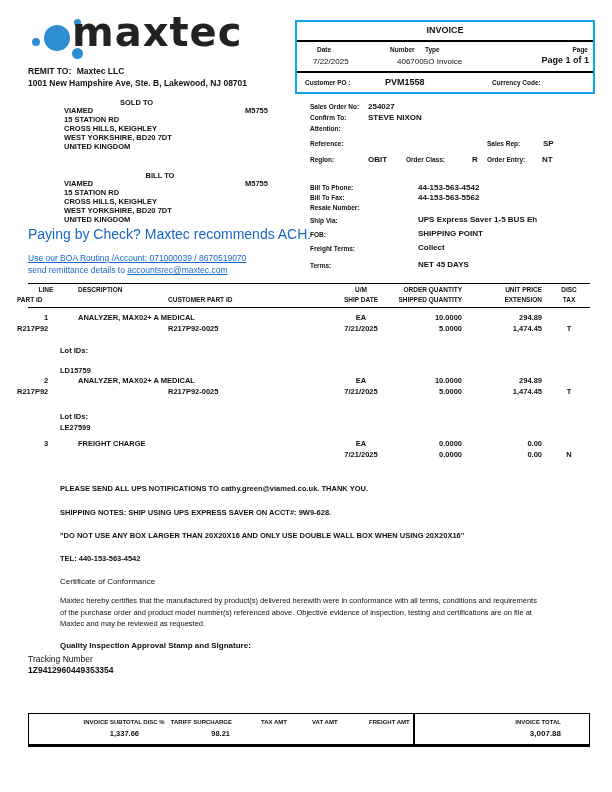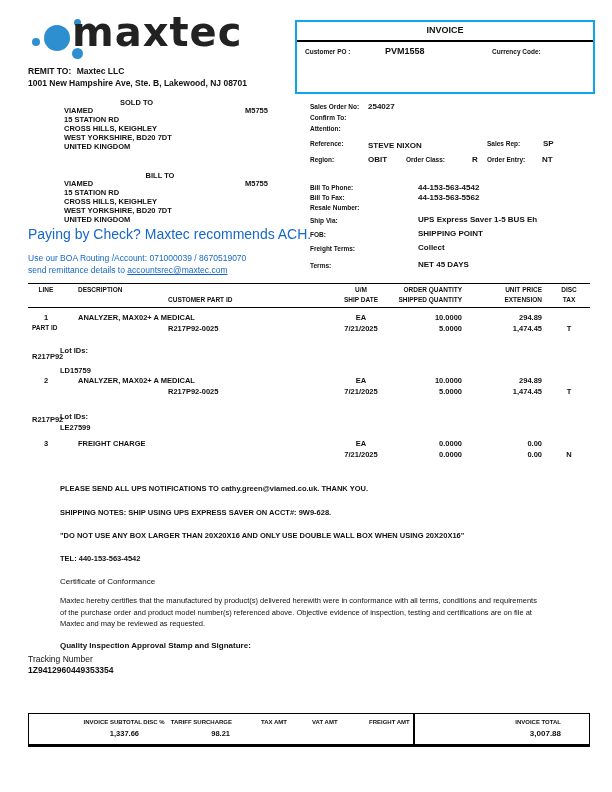--- a/index.html
+++ b/index.html
@@ -22,21 +22,21 @@
   
   .inv-box{position:absolute;left:295px;top:20px;width:296px;height:70px;border:2px solid #0ea5e9;}
   .inv-title{height:15px;border-bottom:2px solid #000;text-align:center;font-weight:bold;
              font-size:9px;padding-top:3px;}
   .inv-meta{position:relative;height:29px;border-bottom:2px solid #000;}
   .inv-po{position:relative;height:19px;}
   
   .hline{position:absolute;left:28px;width:562px;height:0;border-top:1.5px solid #000;}
   .trow{position:absolute;left:0;width:612px;height:10px;font-size:7.5px;font-weight:bold;}
   .c-line{position:absolute;left:28px;width:36px;text-align:center;}
-  .c-part{position:absolute;left:32px;margin-top:28px;}
+  .c-part{position:absolute;left:17px;}
   .c-desc{position:absolute;left:78px;}
   .c-cpart{position:absolute;left:168px;}
   .c-um{position:absolute;left:316px;width:90px;text-align:center;}
   .c-oq{position:absolute;left:352px;width:110px;text-align:right;}
   .c-up{position:absolute;left:450px;width:92px;text-align:right;}
   .c-tax{position:absolute;left:552px;width:34px;text-align:center;}
   .hcell{font-size:6.5px;font-weight:bold;}
   .lot{position:absolute;left:60px;font-size:7.5px;font-weight:bold;}
   
   .note{position:absolute;left:60px;font-size:7.5px;font-weight:bold;white-space:nowrap;}
@@ -63,40 +63,50 @@
   <div class="abs wordmark" style="left:72px;top:12px;">maxtec</div>
 
   <div class="abs" style="left:28px;top:66px;font-size:8.5px;white-space:nowrap;">
     <span class="b">REMIT TO:</span>
     <span class="b" style="margin-left:3px;">Maxtec LLC</span>
   </div>
   <div class="abs b" style="left:28px;top:78px;font-size:8.5px;white-space:nowrap;">1001 New Hampshire Ave, Ste. B, Lakewood, NJ 08701</div>
 
   <div class="inv-box">
     <div class="inv-title">INVOICE</div>
+    <div class="inv-meta">
+      <span class="abs lbl" style="left:20px;top:4px;">Date</span>
+      <span class="abs v8" style="left:16px;top:15px;font-weight:normal;">7/22/2025</span>
+      <span class="abs lbl" style="left:93px;top:4px;">Number</span>
+      <span class="abs v8" style="left:100px;top:15px;font-weight:normal;">406700</span>
+      <span class="abs lbl" style="left:128px;top:4px;">Type</span>
+      <span class="abs v8" style="left:126px;top:15px;font-weight:normal;">SO Invoice</span>
+      <span class="abs lbl" style="right:5px;top:4px;">Page</span>
+      <span class="abs b" style="right:4px;top:13px;font-size:9px;">Page 1 of 1</span>
+    </div>
     <div class="inv-po">
       <span class="abs lbl" style="left:8px;top:6px;">Customer PO :</span>
       <span class="abs b" style="left:88px;top:4px;font-size:9px;">PVM1558</span>
       <span class="abs lbl" style="left:195px;top:6px;">Currency Code:</span>
       <span class="abs v8" style="left:255px;top:5px;"></span>
     </div>
   </div>
 
   <div class="abs b" style="left:120px;top:98px;width:80px;text-align:left;font-size:7.5px;">SOLD TO</div>
   <div class="abs addr" style="left:64px;top:107px;">VIAMED</div>
   <div class="abs addr" style="left:245px;top:107px;">M5755</div>
   <div class="abs addr" style="left:64px;top:116px;">15 STATION RD</div>
   <div class="abs addr" style="left:64px;top:125px;">CROSS HILLS, KEIGHLEY</div>
   <div class="abs addr" style="left:64px;top:134px;">WEST YORKSHIRE, BD20 7DT</div>
   <div class="abs addr" style="left:64px;top:143px;">UNITED KINGDOM</div>
 
   <span class="abs lbl" style="left:310px;top:103px;">Sales Order No:</span>
   <span class="abs v8" style="left:368px;top:102px;">254027</span>
   <span class="abs lbl" style="left:310px;top:114px;">Confirm To:</span>
-  <span class="abs v8" style="left:368px;top:113px;margin-top:28px;">STEVE NIXON</span>
+  <span class="abs v8" style="left:368px;top:113px;">STEVE NIXON</span>
   <span class="abs lbl" style="left:310px;top:125px;">Attention:</span>
   <span class="abs v8" style="left:368px;top:124px;"></span>
   <span class="abs lbl" style="left:310px;top:140px;">Reference:</span>
   <span class="abs v8" style="left:368px;top:139px;"></span>
   <span class="abs lbl" style="left:487px;top:140px;">Sales Rep:</span>
   <span class="abs v8" style="left:543px;top:139px;">SP</span>
   <span class="abs lbl" style="left:310px;top:156px;">Region:</span>
   <span class="abs v8" style="left:368px;top:155px;">OBIT</span>
   <span class="abs lbl" style="left:406px;top:156px;">Order Class:</span>
   <span class="abs v8" style="left:472px;top:155px;">R</span>
@@ -120,21 +130,21 @@
   <span class="abs lbl" style="left:310px;top:217px;">Ship Via:</span>
   <span class="abs v8" style="left:418px;top:215px;">UPS Express Saver 1-5 BUS Eh</span>
   <span class="abs lbl" style="left:310px;top:231px;">FOB:</span>
   <span class="abs v8" style="left:418px;top:229px;">SHIPPING POINT</span>
   <span class="abs lbl" style="left:310px;top:245px;">Freight Terms:</span>
   <span class="abs v8" style="left:418px;top:243px;">Collect</span>
   <span class="abs lbl" style="left:310px;top:262px;">Terms:</span>
   <span class="abs v8" style="left:418px;top:260px;">NET 45 DAYS</span>
 
   <div class="abs blue" style="left:28px;top:226px;font-size:14px;white-space:nowrap;">Paying by Check? Maxtec recommends ACH.</div>
-  <div class="abs blue" style="left:28px;top:253px;font-size:8.5px;white-space:nowrap;">Use our BOA Routing /Account: 071000039 / 8670519070</div>
+  <div class="abs blue" style="left:28px;top:253px;font-size:8.5px;white-space:nowrap;text-decoration:underline;">Use our BOA Routing /Account: 071000039 / 8670519070</div>
   <div class="abs blue" style="left:28px;top:265px;font-size:8.5px;white-space:nowrap;">
     <span>send remittance details to </span><a class="link">accountsrec@maxtec.com</a>
   </div>
 
   <div class="hline" style="top:283px;"></div>
   <div class="abs" style="top:286px;left:0;width:612px;height:9px;">
     <span class="c-line hcell">LINE</span>
     <span class="c-desc hcell">DESCRIPTION</span>
     <span class="c-um hcell">U/M</span>
     <span class="c-oq hcell">ORDER QUANTITY</span>

